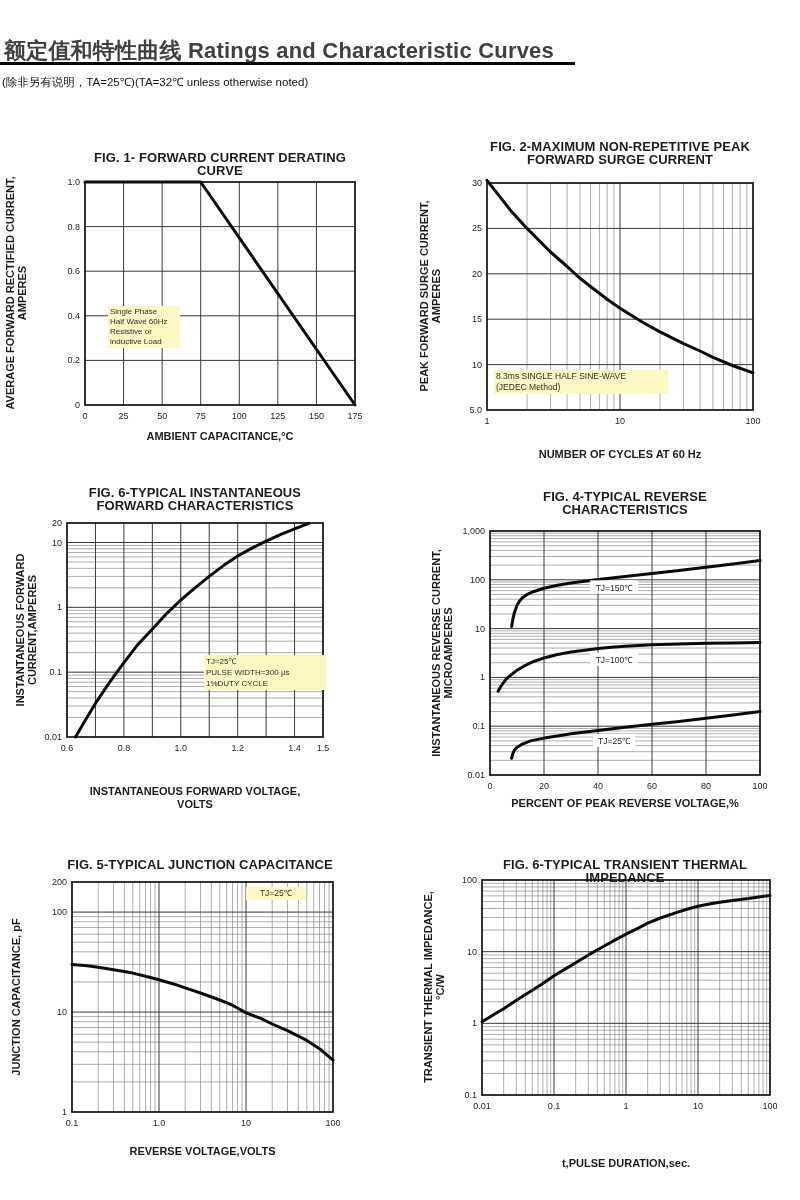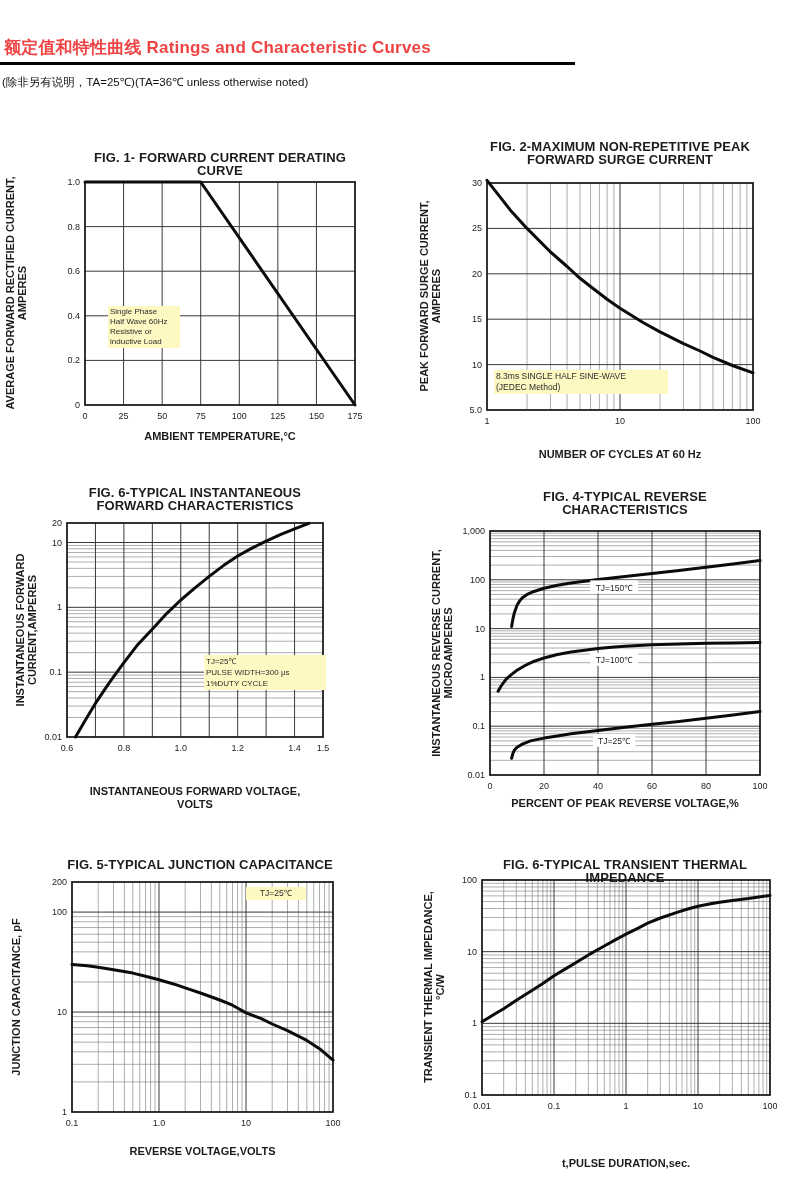--- a/index.html
+++ b/index.html
@@ -1,19 +1,19 @@
 <!DOCTYPE html>
 <html><head>
 <meta charset="utf-8">
 <style>
   html,body{margin:0;padding:0;}
   body{width:800px;height:1200px;background:#ffffff;position:relative;
        font-family:"Liberation Sans", sans-serif;color:#111;overflow:hidden;}
   .page{position:absolute;left:0;top:0;width:800px;height:1200px;background:#fff;}
-  .hdr-title{position:absolute;left:4px;top:36px;font-size:17px;font-weight:bold;color:#ef4444;
+  .hdr-title{position:absolute;left:4px;top:36px;font-size:22px;font-weight:bold;color:#404040;
              letter-spacing:0.2px;white-space:nowrap;}
   .hdr-rule{position:absolute;left:0;top:62px;width:575px;height:3px;background:#000;}
   .hdr-sub{position:absolute;left:2px;top:74px;font-size:11.5px;color:#111;white-space:nowrap;}
   .fig{position:absolute;}
   .fig-title{position:absolute;font-size:13px;font-weight:bold;text-align:center;
              color:#1c1c1c;line-height:12.5px;letter-spacing:0.1px;}
   .xlabel{position:absolute;font-size:11px;font-weight:bold;text-align:center;color:#1c1c1c;
           white-space:pre-line;line-height:13px;}
   .ylabel{position:absolute;font-size:11px;font-weight:bold;text-align:center;color:#1c1c1c;
           white-space:pre-line;line-height:12px;transform:rotate(-90deg);}
@@ -23,21 +23,21 @@
   svg.chart{position:absolute;overflow:visible;}
   svg text{font-family:"Liberation Sans", sans-serif;}
 </style>
 </head>
 <body>
 
 <div class="page">
 
   <div class="hdr-title">额定值和特性曲线 Ratings and Characteristic Curves</div>
   <div class="hdr-rule"></div>
-  <div class="hdr-sub">(除非另有说明，TA=25℃)(TA=36℃  unless otherwise noted)</div>
+  <div class="hdr-sub">(除非另有说明，TA=25℃)(TA=32℃  unless otherwise noted)</div>
 
   <div class="fig" style="left:0;top:140px;width:400px;height:345px;">
     <div class="fig-title" style="left:85px;top:12px;width:270px;">FIG. 1- FORWARD CURRENT DERATING CURVE</div>
     <div class="ylabel" style="left:-129px;top:141px;width:290px;">AVERAGE FORWARD RECTIFIED CURRENT,
 AMPERES</div>
     <svg class="chart" style="left:41px;top:30px;" width="326" height="259">
         <line x1="82.57142857142857" y1="12" x2="82.57142857142857" y2="235" stroke="#3a3a3a" stroke-width="1"></line>
         <line x1="121.14285714285714" y1="12" x2="121.14285714285714" y2="235" stroke="#3a3a3a" stroke-width="1"></line>
         <line x1="159.71428571428572" y1="12" x2="159.71428571428572" y2="235" stroke="#3a3a3a" stroke-width="1"></line>
         <line x1="198.28571428571428" y1="12" x2="198.28571428571428" y2="235" stroke="#3a3a3a" stroke-width="1"></line>
@@ -57,21 +57,21 @@
         <text x="236.85714285714286" y="249" text-anchor="middle" font-size="9" fill="#222">125</text>
         <text x="275.42857142857144" y="249" text-anchor="middle" font-size="9" fill="#222">150</text>
         <text x="314" y="249" text-anchor="middle" font-size="9" fill="#222">175</text>
         <text x="39" y="238" text-anchor="end" font-size="9" fill="#222">0</text>
         <text x="39" y="193.4" text-anchor="end" font-size="9" fill="#222">0.2</text>
         <text x="39" y="148.8" text-anchor="end" font-size="9" fill="#222">0.4</text>
         <text x="39" y="104.20000000000002" text-anchor="end" font-size="9" fill="#222">0.6</text>
         <text x="39" y="59.599999999999994" text-anchor="end" font-size="9" fill="#222">0.8</text>
         <text x="39" y="15" text-anchor="end" font-size="9" fill="#222">1.0</text>
       </svg>
-    <div class="xlabel" style="left:85px;top:290px;width:270px;">AMBIENT TEMPERATURE,°C</div>
+    <div class="xlabel" style="left:85px;top:290px;width:270px;">AMBIENT CAPACITANCE,°C</div>
     <div class="ann" style="left:108px;top:166px;width:68px;">Single Phase
 Half Wave 60Hz
 Resistive or
 inductive Load</div>
   </div>
 
   <div class="fig" style="left:400px;top:140px;width:400px;height:345px;">
     <div class="fig-title" style="left:80px;top:1px;width:280px;">FIG. 2-MAXIMUM NON-REPETITIVE PEAK FORWARD SURGE CURRENT</div>
     <div class="ylabel" style="left:-120px;top:144px;width:300px;">PEAK  FORWARD SURGE CURRENT,
 AMPERES</div>

